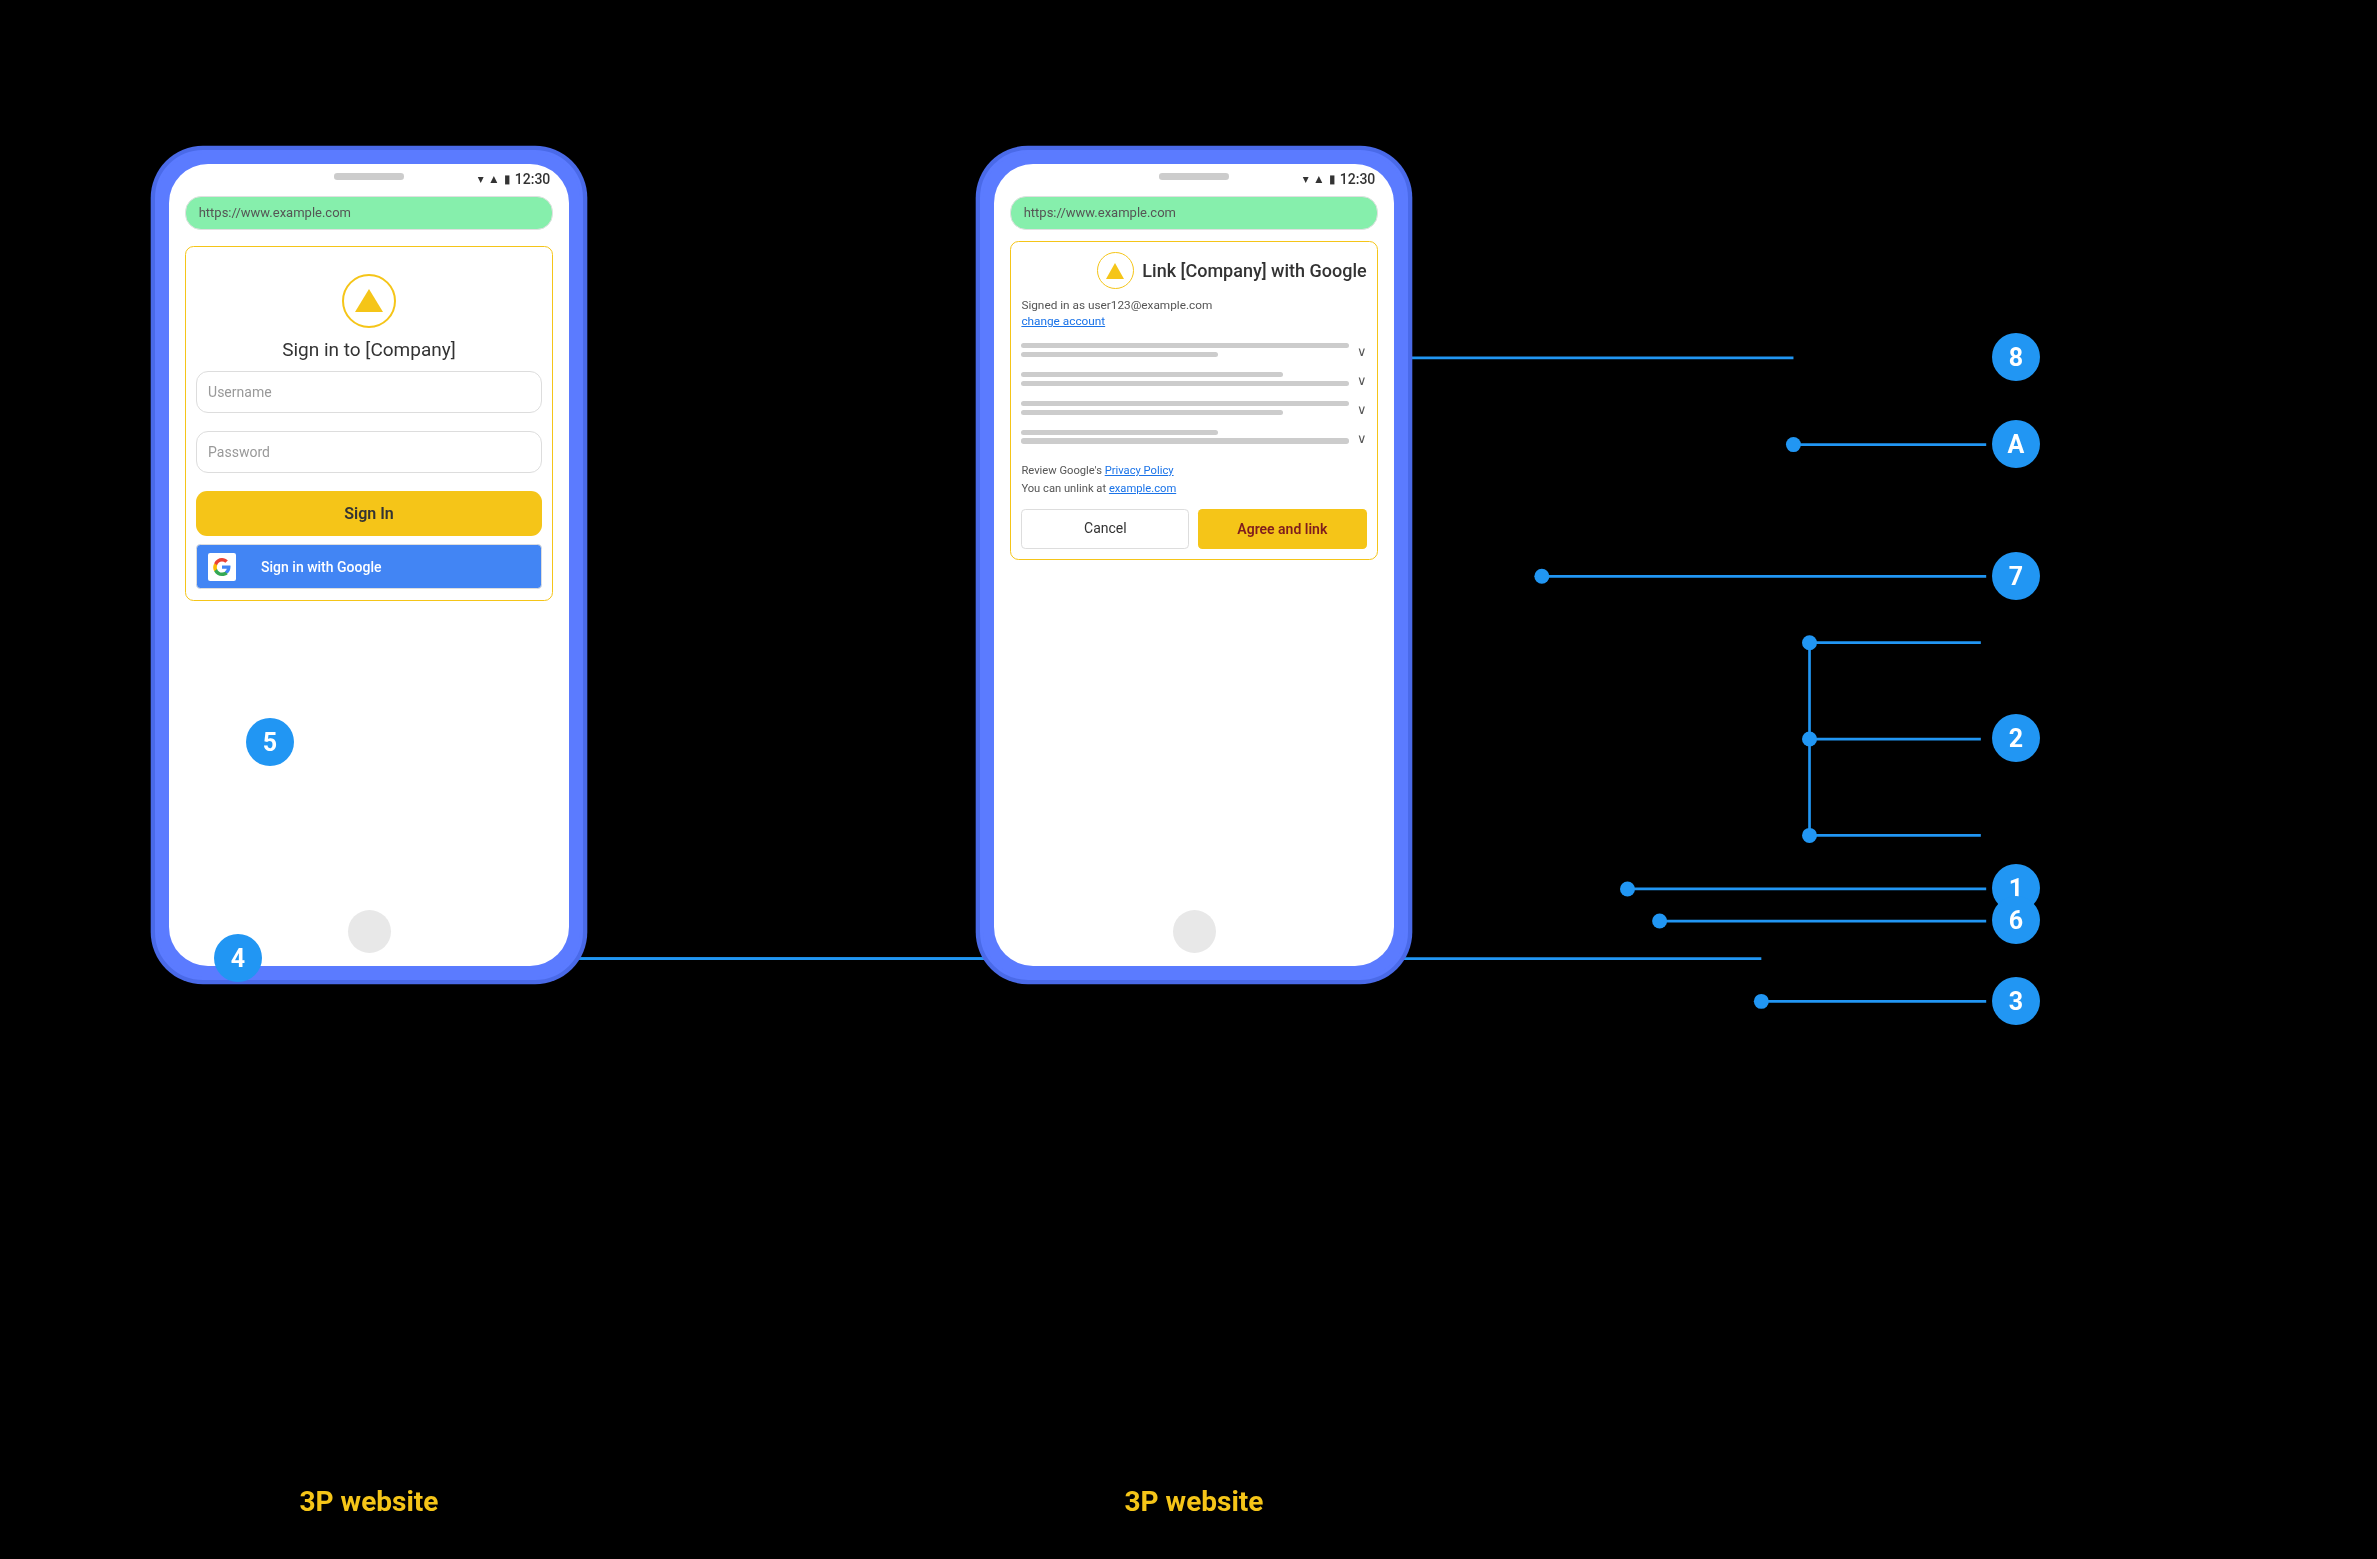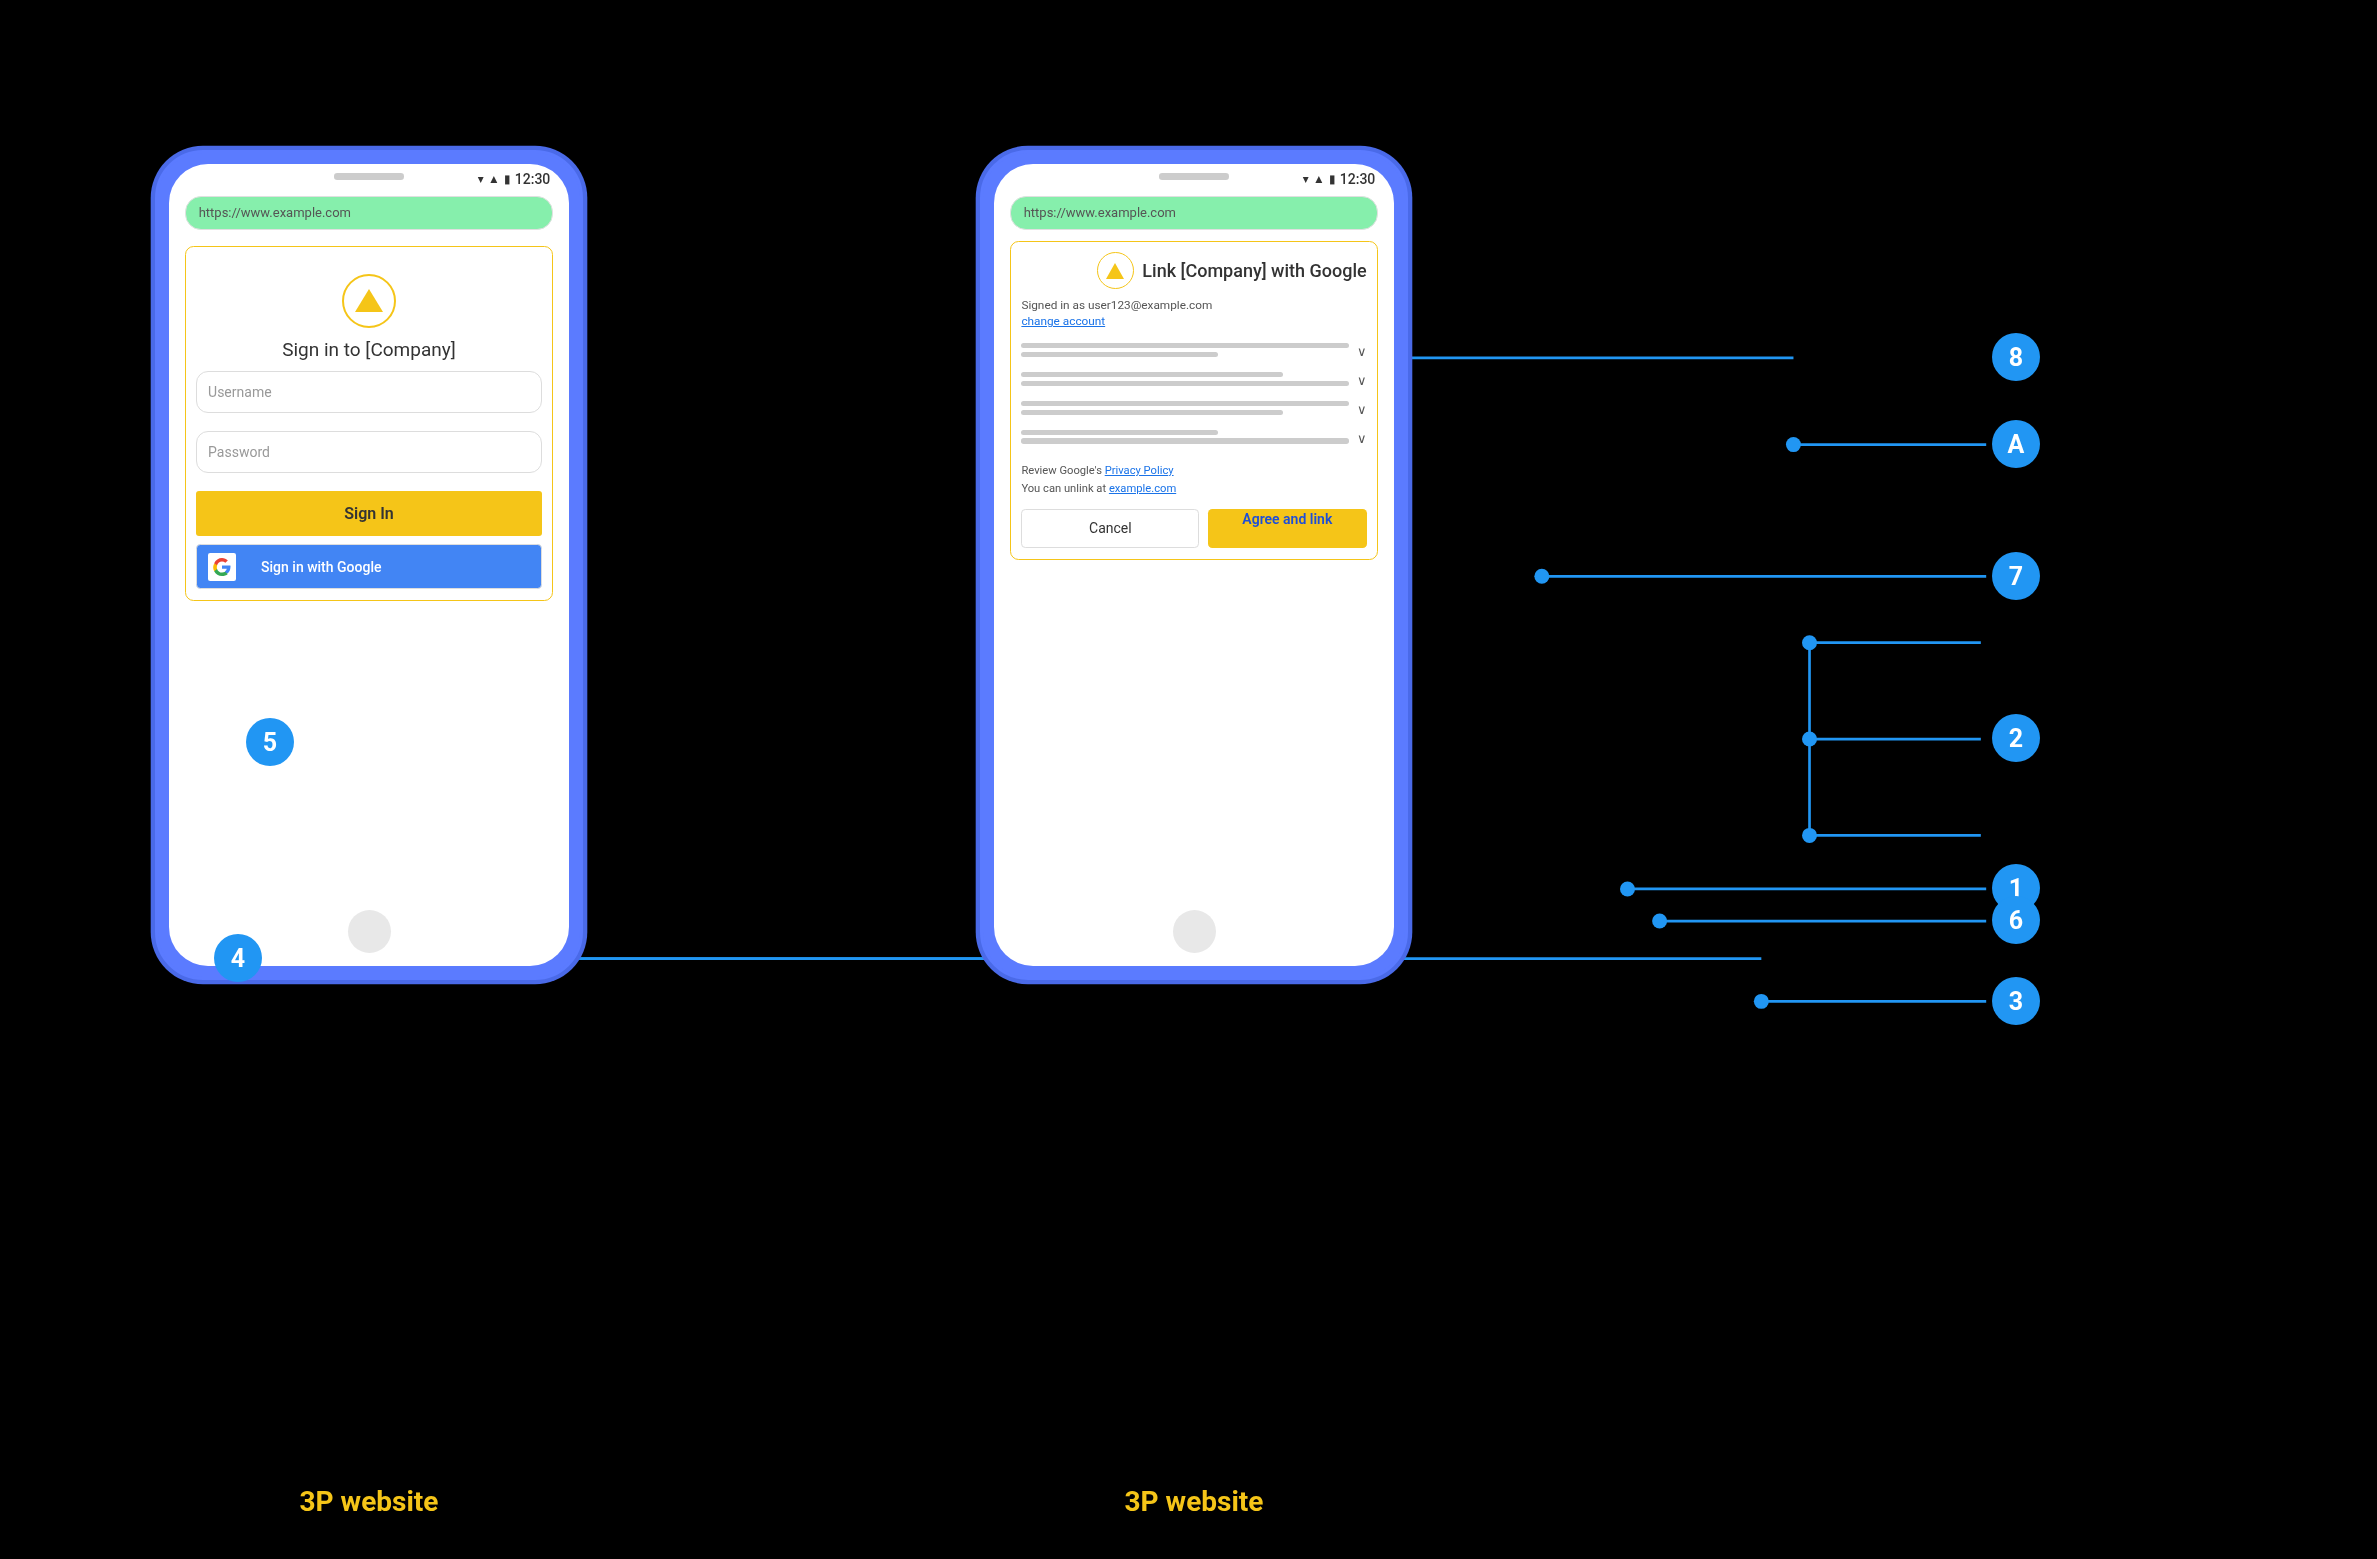--- a/index.html
+++ b/index.html
@@ -117,21 +117,21 @@
       border-radius: 12px;
       padding: 11.8px 10.7px;
       margin-bottom: 18px;
       font-size: 14px;
       color: #999;
       background: #fff;
     }
     .sign-in-btn {
       background: #f5c518;
       border: none;
-      border-radius: 3px;
+      border-radius: 11px;
       padding: 13px;
       width: 100%;
       font-size: 16px;
       font-weight: 600;
       color: #333;
       text-align: center;
       margin-bottom: 8.6px;
       cursor: pointer;
       margin-top: 12px;
     }
@@ -251,24 +251,24 @@
       font-size: 14px;
       color: #333;
       text-align: center;
       cursor: pointer;
     }
     .agree-btn {
       flex: 1;
       background: #f5c518;
       border: none;
       border-radius: 4.3px;
-      padding: 2px;
+      padding: 12px;
       font-size: 14px;
       font-weight: 600;
-      color: #1d4ed8;
+      color: #7f1d1d;
       text-align: center;
       cursor: pointer;
     }
     
     .annotation {
       position: absolute;
       width: 48px;
       height: 48px;
       border-radius: 50%;
       background: #2196f3;

